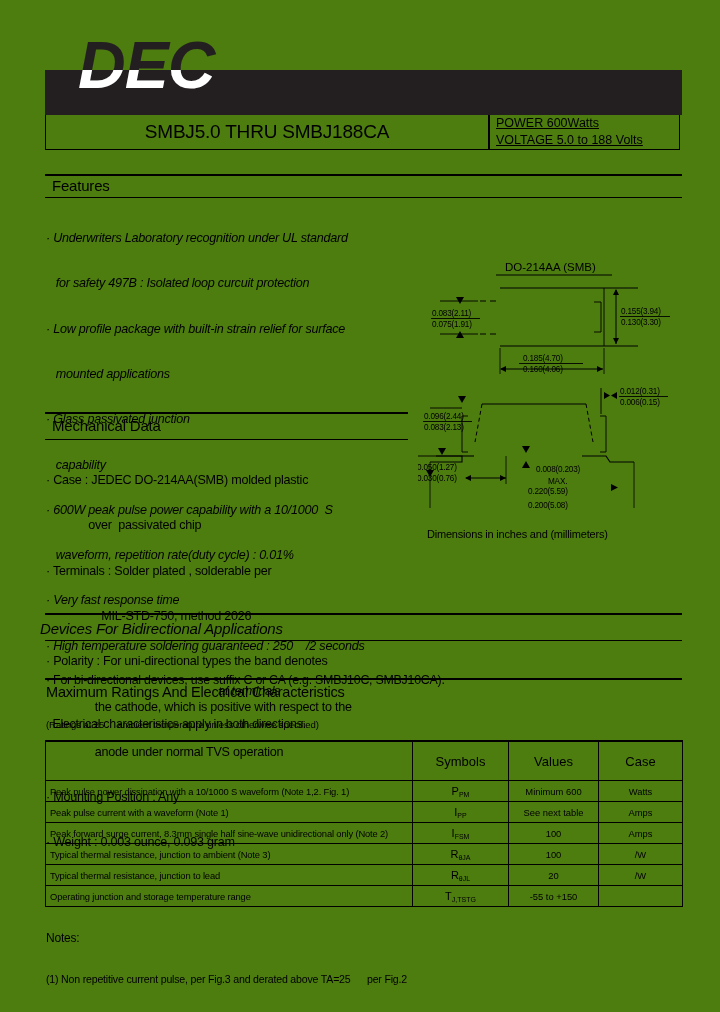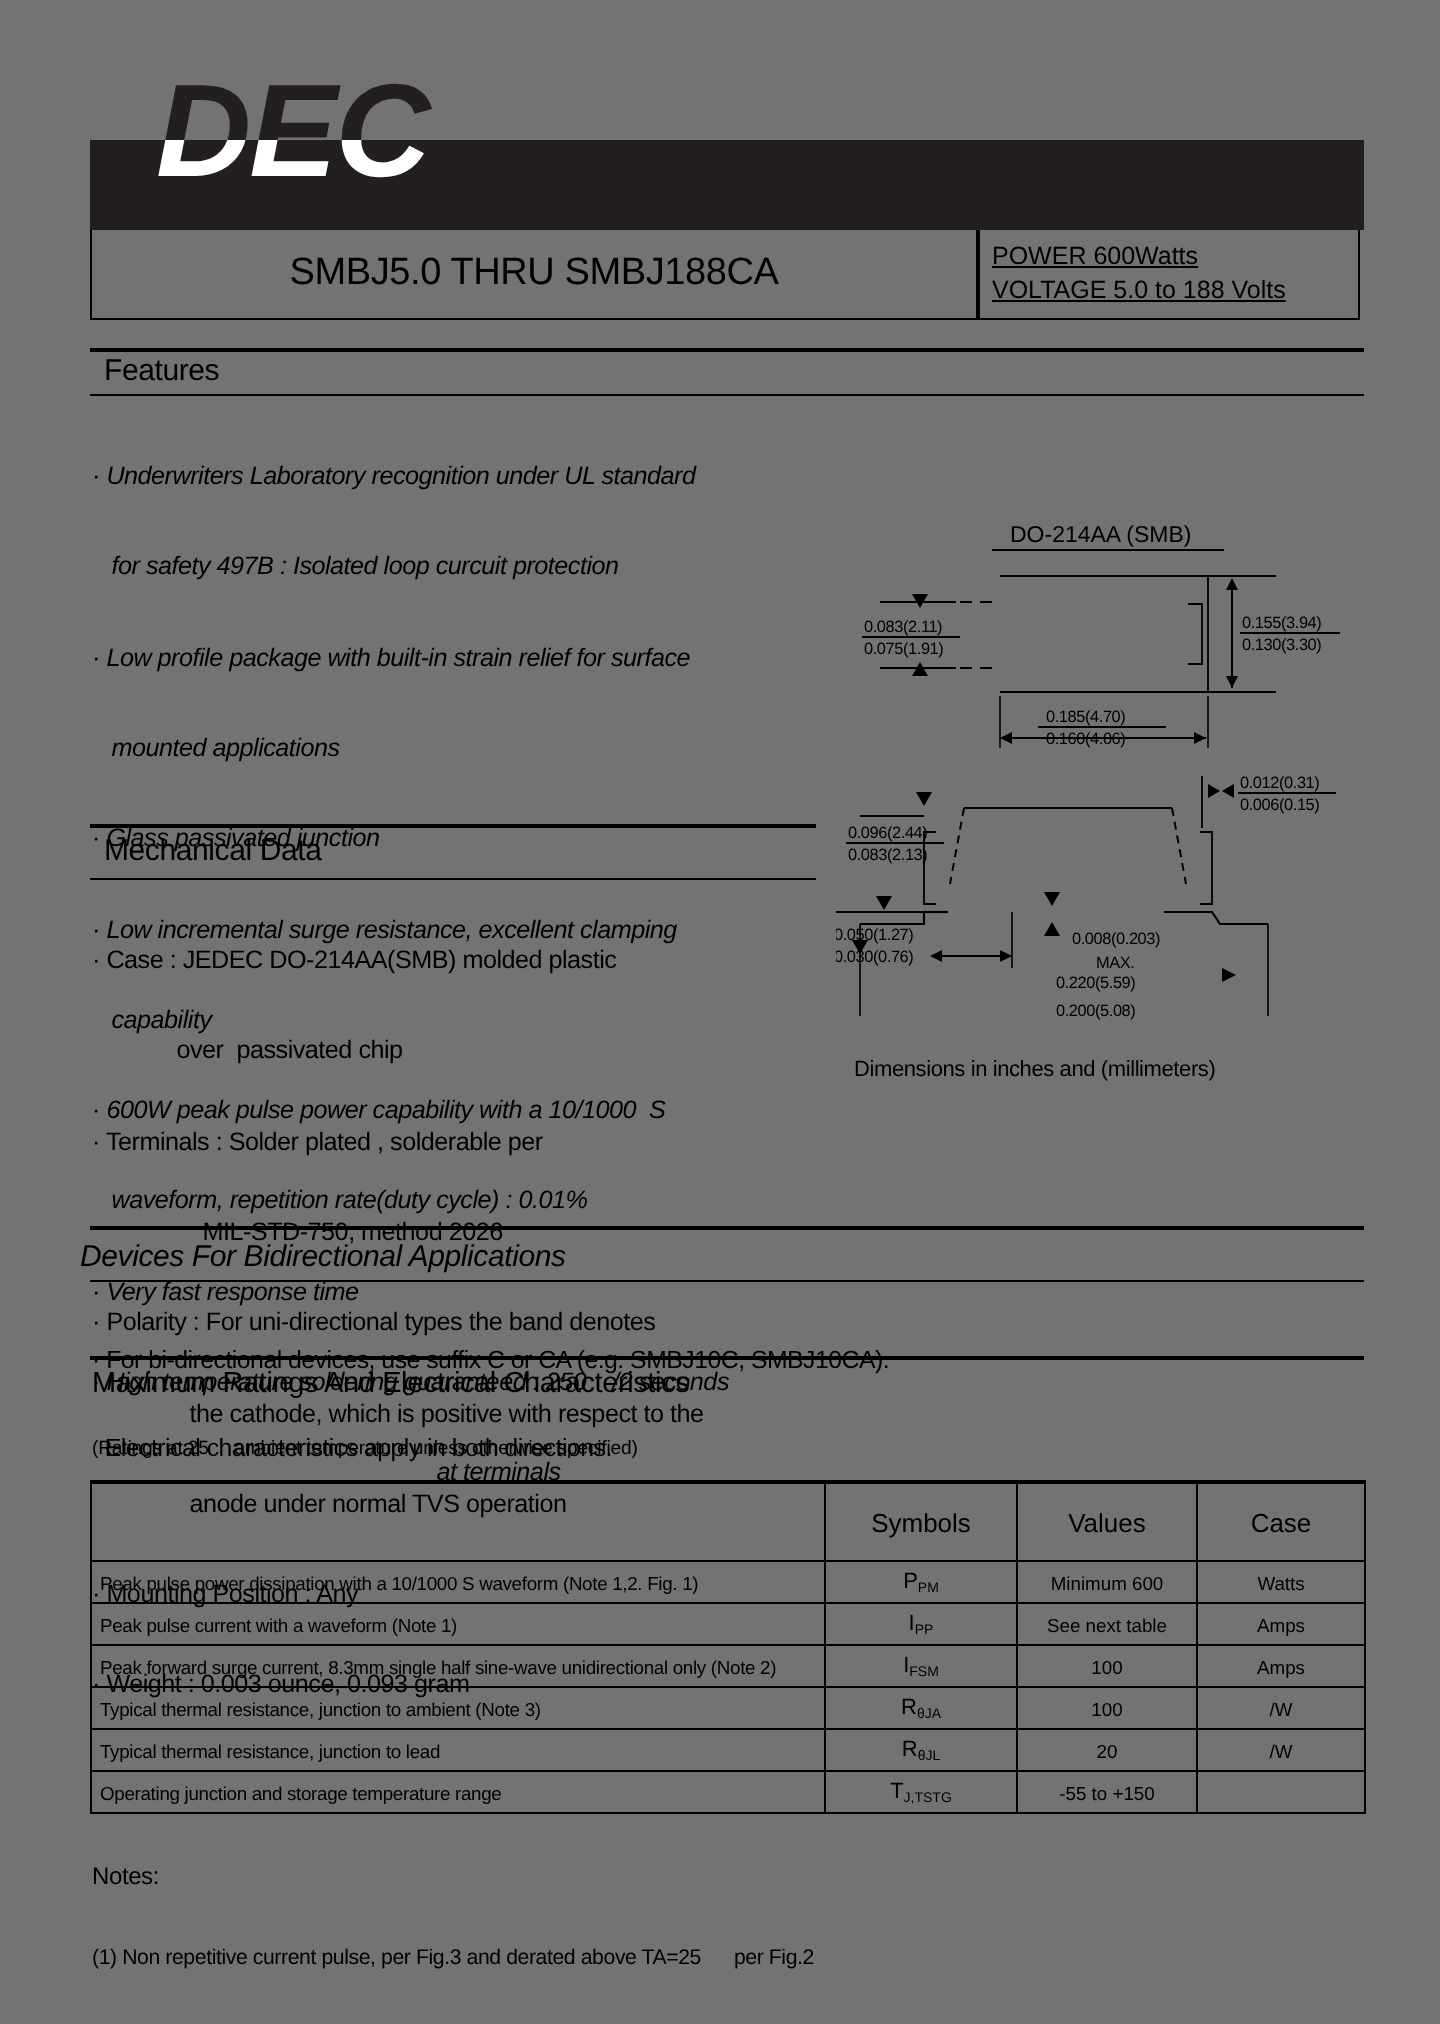--- a/index.html
+++ b/index.html
@@ -13,21 +13,21 @@
     position: relative;
     font-family: "Liberation Sans", sans-serif;
     color: #000000;
     overflow: hidden;
   }
   .page {
     position: absolute;
     left: 0; top: 0;
     width: 720px;
     height: 1012px;
-    background: #737373;
+    background: #4d7c0f;
   }
 
   
   .logo-bar {
     position: absolute;
     left: 45px;
     top: 70px;
     width: 637px;
     height: 45px;
     background: #231f20;
@@ -65,21 +65,21 @@
     line-height: 66px;
     letter-spacing: -1px;
     color: #ffffff;
   }
 
   .title-box {
     position: absolute;
     left: 45px;
     top: 115px;
     width: 635px;
-    height: 45px;
+    height: 35px;
     border: 1.6px solid #000;
     border-top: none;
     box-sizing: border-box;
   }
   .title-main {
     position: absolute;
     left: 0;
     top: 0;
     width: 442px;
     height: 100%;
@@ -222,21 +222,20 @@
   <div class="rule" style="left:45px; top:174px; width:637px; height:1.6px;"></div>
   <div class="sec-head" style="left:52px; top:177px;">Features</div>
   <div class="rule" style="left:45px; top:197px; width:637px; height:1.4px;"></div>
 
   <div class="body-text" style="left:46px; top:201px;font-style:italic;">
     <div>· Underwriters Laboratory recognition under UL standard</div>
     <div>   for safety 497B : Isolated loop curcuit protection</div>
     <div>· Low profile package with built-in strain relief for surface</div>
     <div>   mounted applications</div>
     <div>· Glass passivated junction</div>
-    <div>· Low incremental surge resistance, excellent clamping</div>
     <div>   capability</div>
     <div>· 600W peak pulse power capability with a 10/1000  S</div>
     <div>   waveform, repetition rate(duty cycle) : 0.01%</div>
     <div>· Very fast response time</div>
     <div>· High temperature soldering guaranteed : 250    /2 seconds</div>
     <div>                                                     at terminals</div>
   </div>
 
   <div class="rule" style="left:45px; top:412px; width:363px; height:1.6px;"></div>
   <div class="sec-head" style="left:52px; top:417px;">Mechanical Data</div>

